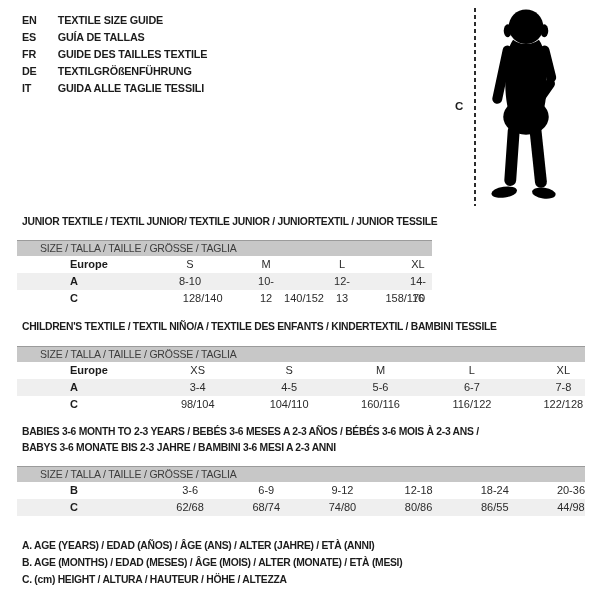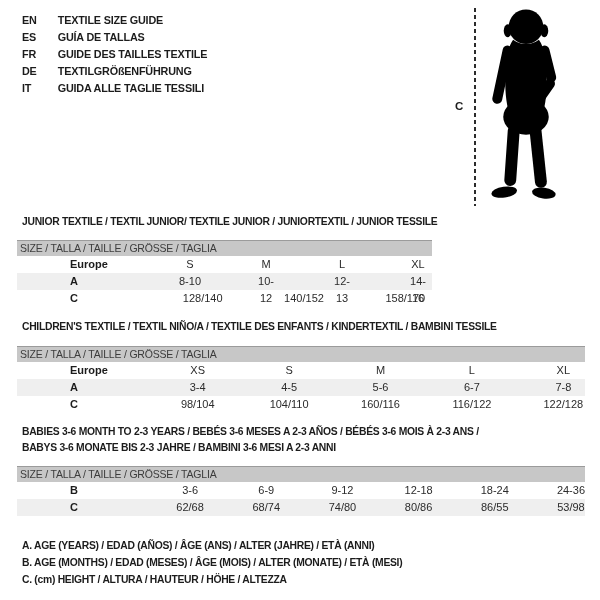--- a/index.html
+++ b/index.html
@@ -25,21 +25,21 @@
   .st1{top:213px;}
   .st2{top:318px;}
   .st3{top:423px;}
 
   
   .tbl{position:absolute;left:17px;}
   .tbl1{top:240px;width:415px;}
   .tbl2{top:346px;width:568px;}
   .tbl3{top:466px;width:568px;}
   .size-bar{background:var(--header-bar);border-top:1px solid #9b9b9b;height:15px;line-height:15px;
-            padding-left:3px;font-size:10.5px;color:#3c3c3c;letter-spacing:-0.2px;}
+            padding-left:23px;font-size:10.5px;color:#3c3c3c;letter-spacing:-0.2px;}
   .row{display:flex;height:17px;line-height:17px;font-size:11px;}
   .rows .row:nth-child(even){background:var(--alt-row);}
   .cell{flex:1;text-align:center;color:#2b2b2b;margin-left:48px;}
   .cell.label{flex:0 0 58px;text-align:left;padding-left:5px;font-weight:bold;color:#1c1c1c;}
 
   
   .notes{position:absolute;top:537px;left:22px;font-weight:bold;font-size:11px;
          letter-spacing:-0.3px;line-height:17px;white-space:nowrap;}
 </style>
 </head>
@@ -159,30 +159,30 @@
   <div class="tbl tbl3">
     <div class="size-bar">SIZE / TALLA / TAILLE / GRÖSSE / TAGLIA</div>
     <div class="rows">
         <div class="row">
           <div class="cell label">B</div>
           <div class="cell">3-6</div>
           <div class="cell">6-9</div>
           <div class="cell">9-12</div>
           <div class="cell">12-18</div>
           <div class="cell">18-24</div>
-          <div class="cell">24-36</div>
+          <div class="cell">20-36</div>
         </div>
         <div class="row">
           <div class="cell label">C</div>
           <div class="cell">62/68</div>
           <div class="cell">68/74</div>
           <div class="cell">74/80</div>
           <div class="cell">80/86</div>
           <div class="cell">86/55</div>
-          <div class="cell">53/98</div>
+          <div class="cell">44/98</div>
         </div>
       </div>
   </div>
 
   <div class="notes cond">
     <div>A. AGE (YEARS) / EDAD (AÑOS) / ÂGE (ANS) / ALTER (JAHRE) / ETÀ (ANNI)</div>
     <div>B. AGE (MONTHS) / EDAD (MESES) / ÂGE (MOIS) / ALTER (MONATE) / ETÀ (MESI)</div>
     <div>C. (cm) HEIGHT / ALTURA / HAUTEUR / HÖHE / ALTEZZA</div>
   </div>
 

